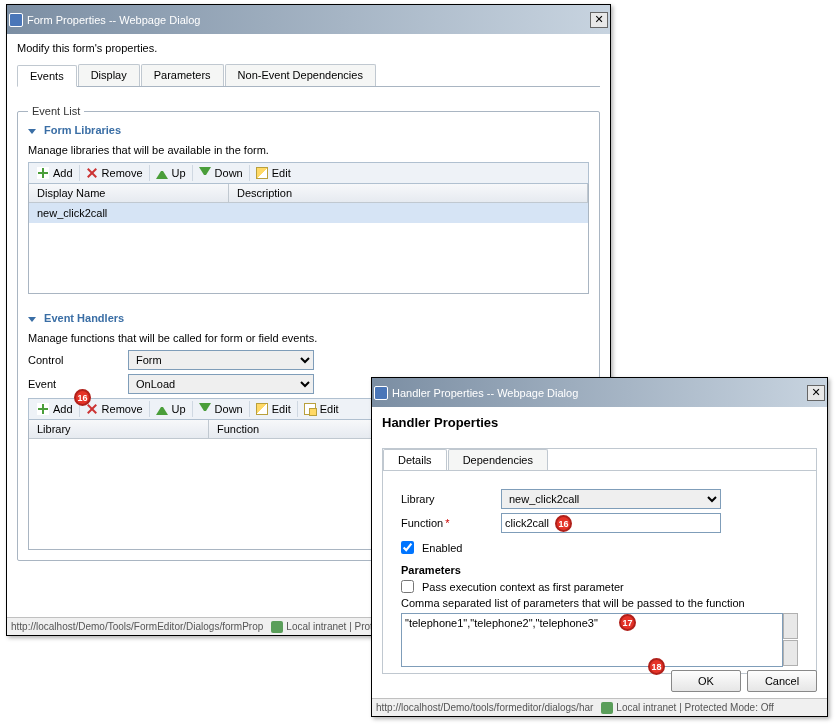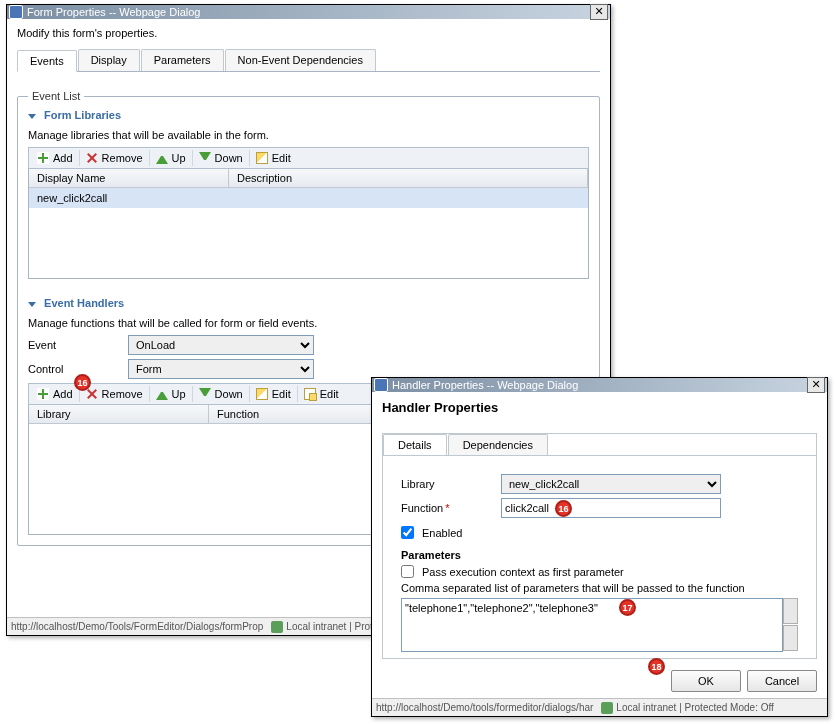--- a/index.html
+++ b/index.html
@@ -3,21 +3,21 @@
 <meta charset="utf-8">
 <style>
 * { box-sizing: border-box; margin: 0; padding: 0; }
 body { font-family: Tahoma, Arial, sans-serif; font-size: 11px; background: #fff; color: #000; width: 835px; height: 724px; position: relative; }
 
 
 .window { position: absolute; background: #fff; border: 1px solid #000; box-shadow: 2px 2px 4px rgba(0,0,0,0.3); }
 .window.form-props { left: 6px; top: 4px; width: 605px; height: 632px; }
 .window.handler-props { left: 371px; top: 377px; width: 457px; height: 340px; }
 
-.titlebar { height: 14px; background: linear-gradient(to right, #7b8ea3, #c8d4e0); color: #fff; display: flex; align-items: center; padding: 0 2px; font-size: 11px; }
+.titlebar { height: 29px; background: linear-gradient(to right, #7b8ea3, #c8d4e0); color: #fff; display: flex; align-items: center; padding: 0 2px; font-size: 11px; }
 .titlebar .tb-icon { width: 14px; height: 14px; background: #4a76b8; border: 1px solid #fff; margin-right: 4px; border-radius: 2px; }
 .titlebar .tb-title { flex: 1; color: #fff; font-weight: normal; }
 .titlebar .close { width: 18px; height: 16px; background: #e8e8e8; border: 1px solid #666; color: #000; text-align: center; line-height: 12px; font-family: Arial; font-size: 11px; cursor: pointer; }
 
 .dlg-body { padding: 8px 10px; }
 .dlg-title { font-size: 13px; font-weight: bold; margin-bottom: 2px; }
 .dlg-subtitle { font-size: 11px; margin-bottom: 10px; }
 
 
 .tabs-bar { display: flex; border-bottom: 1px solid #a9b5c2; margin-bottom: 6px; }
@@ -170,26 +170,26 @@
             </div>
           </div>
         </div>
 
         <div class="section-head" style="margin-top:18px;">
           <span class="caret"></span>
           <span>Event Handlers</span>
         </div>
         <div class="desc">Manage functions that will be called for form or field events.</div>
         <div class="form-row">
+          <label>Control</label>
+          <select><option>Form</option></select>
+        </div>
+        <div class="form-row">
           <label>Event</label>
           <select><option>OnLoad</option></select>
-        </div>
-        <div class="form-row">
-          <label>Control</label>
-          <select><option>Form</option></select>
         </div>
         <div style="position:relative;">
           <span class="badge" style="left:46px; top:-9px;">16</span>
           <div class="toolbar">
             <div class="btn">
                 <span class="btn-icon ico-add"></span>
                 <span>Add</span>
               </div>
             <div class="btn">
                 <span class="btn-icon ico-remove"></span>

